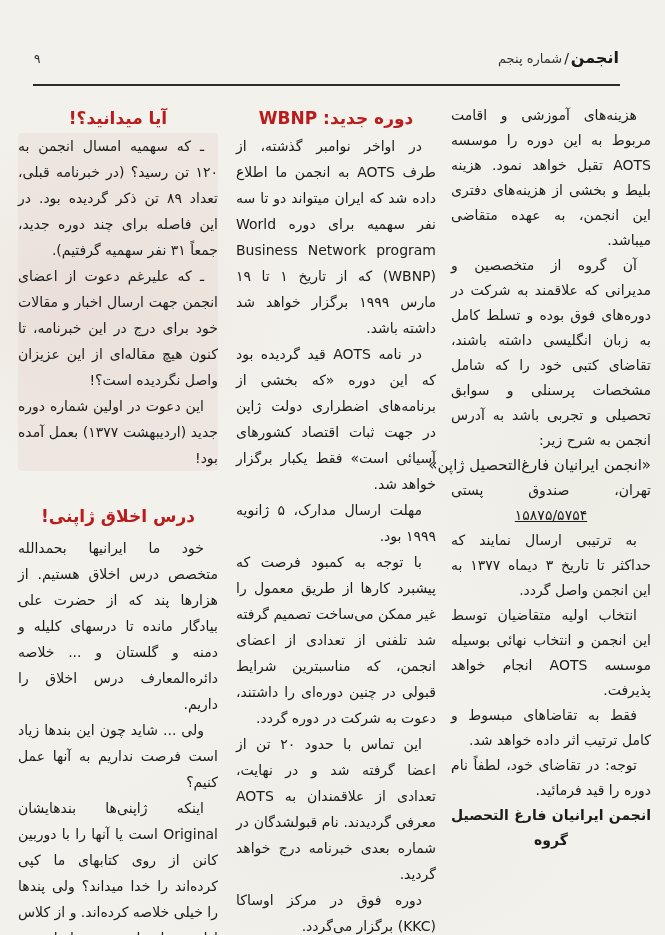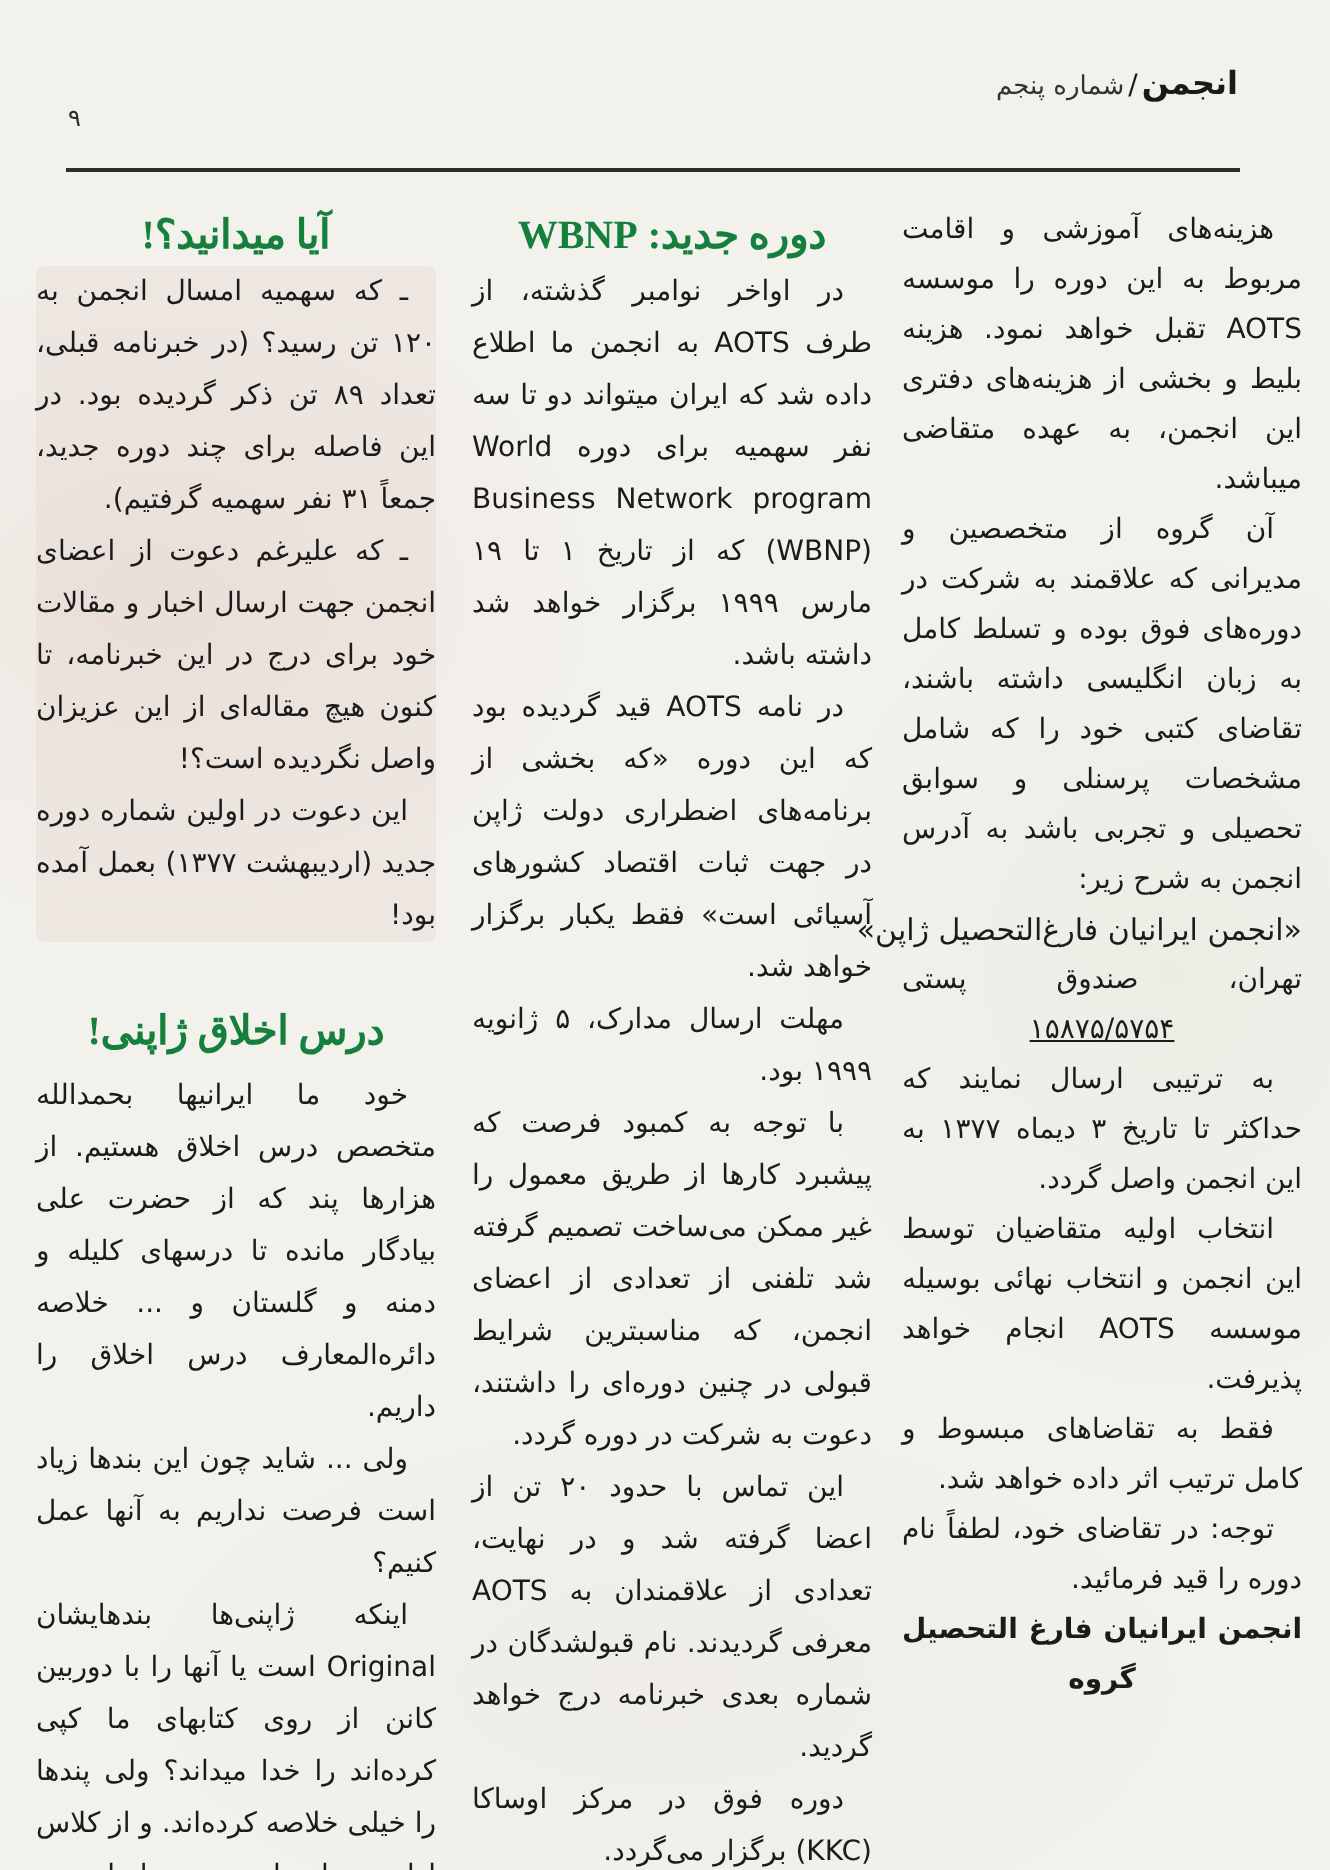--- a/index.html
+++ b/index.html
@@ -13,42 +13,42 @@
       radial-gradient(ellipse 400px 200px at 50% 90%, rgba(210,205,190,0.12), transparent 70%),
       #f3f1ec;
     position:relative;
     overflow:hidden;
   }
   .pagenum{
     position:absolute; top:52px; left:34px;
     font-size:12px; color:#2a2a2a;
   }
   .journal{
-    position:absolute; top:32px; right:46px;
+    position:absolute; top:48px; right:46px;
     direction:rtl; white-space:nowrap; color:#1a1a1a;margin-left:11px;
   }
   .journal .t-main{ font-weight:bold; font-size:16px; letter-spacing:0.5px; }
   .journal .t-sep{ font-size:14px; margin:0 2px; }
   .journal .t-sub{ font-size:13px; color:#333; }
   .rule{
     position:absolute; top:84px; left:33px; width:587px; height:2px;
     background:#2e2c29;
   }
   .col{
     position:absolute; top:103px; width:200px;
     direction:rtl; text-align:justify;
     font-size:14px; line-height:26px; color:#1b1b1b;
   }
   .col-left { left:18px; }
   .col-mid  { left:236px; }
   .col-right{ left:451px; line-height:25px; }
   p.body{ text-indent:14px; }
   .heading{
-    font-weight:bold; font-size:20px; line-height:30px;
-    text-align:center; text-indent:0; color:#15803d;font-family:Liberation Serif, serif;
+    font-weight:bold; font-size:17px; line-height:30px;
+    text-align:center; text-indent:0; color:#b91c1c;
   }
   .heading.gap-top{ margin-top:30px; margin-bottom:4px; }
   .tint{
     background:rgba(219,196,186,0.20);
     border-radius:4px;
   }
   .addr-name{ text-indent:0; font-size:15px; white-space:nowrap; text-align:right; }
   .addr-city{ text-indent:0; text-align-last:justify; }
   .addr-num { text-indent:0; text-align:center;text-decoration:underline; }
   .sig1{ font-weight:bold; text-indent:0; text-align-last:justify; }

